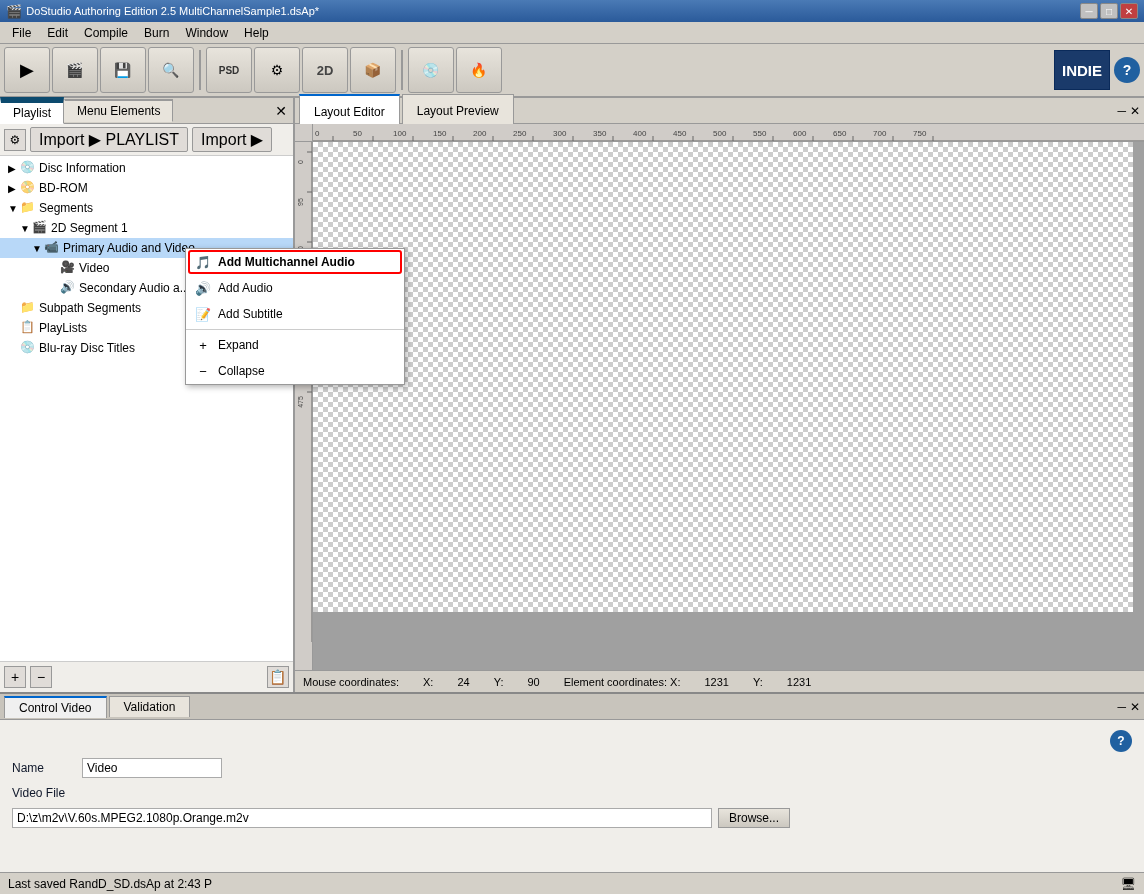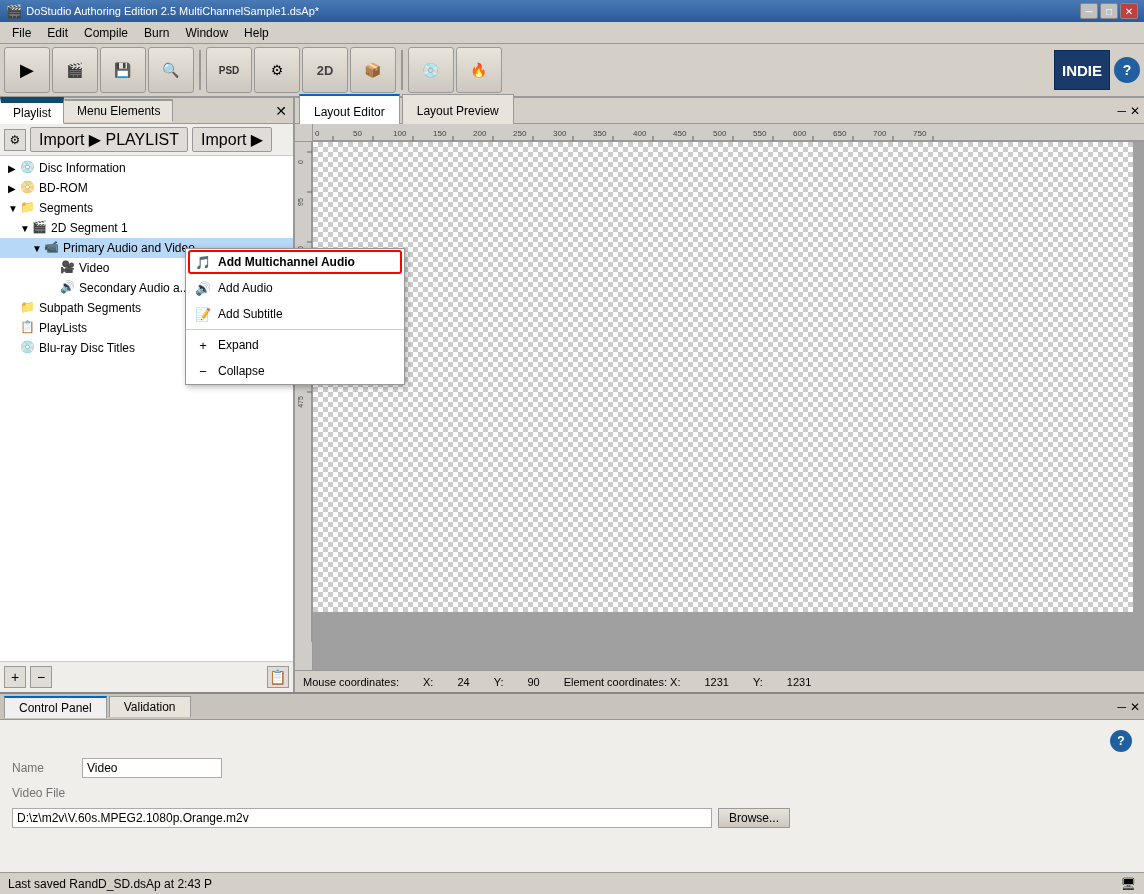--- a/index.html
+++ b/index.html
@@ -104,21 +104,21 @@
     #status-bar { background: #d4d0c8; height: 22px; display: flex; align-items: center; padding: 0 8px; border-top: 1px solid #999; font-size: 11px; gap: 24px; }
 
     
     #control-panel { height: 180px; background: #d4d0c8; border-top: 2px solid #888; display: flex; flex-direction: column; }
     #cp-tabs { display: flex; background: #c8c4bc; border-bottom: 1px solid #999; align-items: center; height: 26px; padding-left: 4px; }
     .cp-tab { padding: 3px 14px; cursor: pointer; font-size: 12px; background: #e8e4dc; border: 1px solid #999; border-bottom: none; margin-right: 2px; }
     .cp-tab.active { background: #f0f0f0; border-top: 2px solid #0066cc; }
     .cp-content { flex: 1; background: #f0eeea; padding: 10px 12px; }
 
     .field-row { display: flex; align-items: center; margin-bottom: 8px; }
-    .field-label { font-size: 12px; color: #737373; min-width: 70px; }
+    .field-label { font-size: 12px; color: #0f172a; min-width: 70px; }
     .field-input { height: 20px; border: 1px solid #aaa; background: white; padding: 1px 4px; font-size: 12px; }
     .field-input.short { width: 140px; }
     .field-input.long { width: 700px; }
     .browse-btn { padding: 2px 10px; background: linear-gradient(to bottom, #e8e4dc, #ccc8c0); border: 1px solid #999; cursor: pointer; font-size: 12px; margin-left: 6px; }
 
     
     #context-menu {
       position: fixed; top: 248px; left: 185px;
       background: white; border: 1px solid #999;
       box-shadow: 2px 2px 6px rgba(0,0,0,0.3); z-index: 1000;
@@ -365,21 +365,21 @@
         <span>Element coordinates: X:</span>
         <span>1231</span>
         <span>Y:</span>
         <span>1231</span>
       </div>
     </div>
   </div>
 
   <div id="control-panel">
     <div id="cp-tabs">
-      <div class="cp-tab active">Control Panel</div>
+      <div class="cp-tab active">Control Video</div>
       <div class="cp-tab">Validation</div>
       <div class="cp-close-btns">
         <span style="cursor:pointer;">─</span>
         <span style="cursor:pointer;">✕</span>
       </div>
     </div>
     <div class="cp-content">
       <div style="display:flex; justify-content:flex-end; margin-bottom:6px;">
         <div class="help-icon" style="width:22px;height:22px;font-size:12px;">?</div>
       </div>

